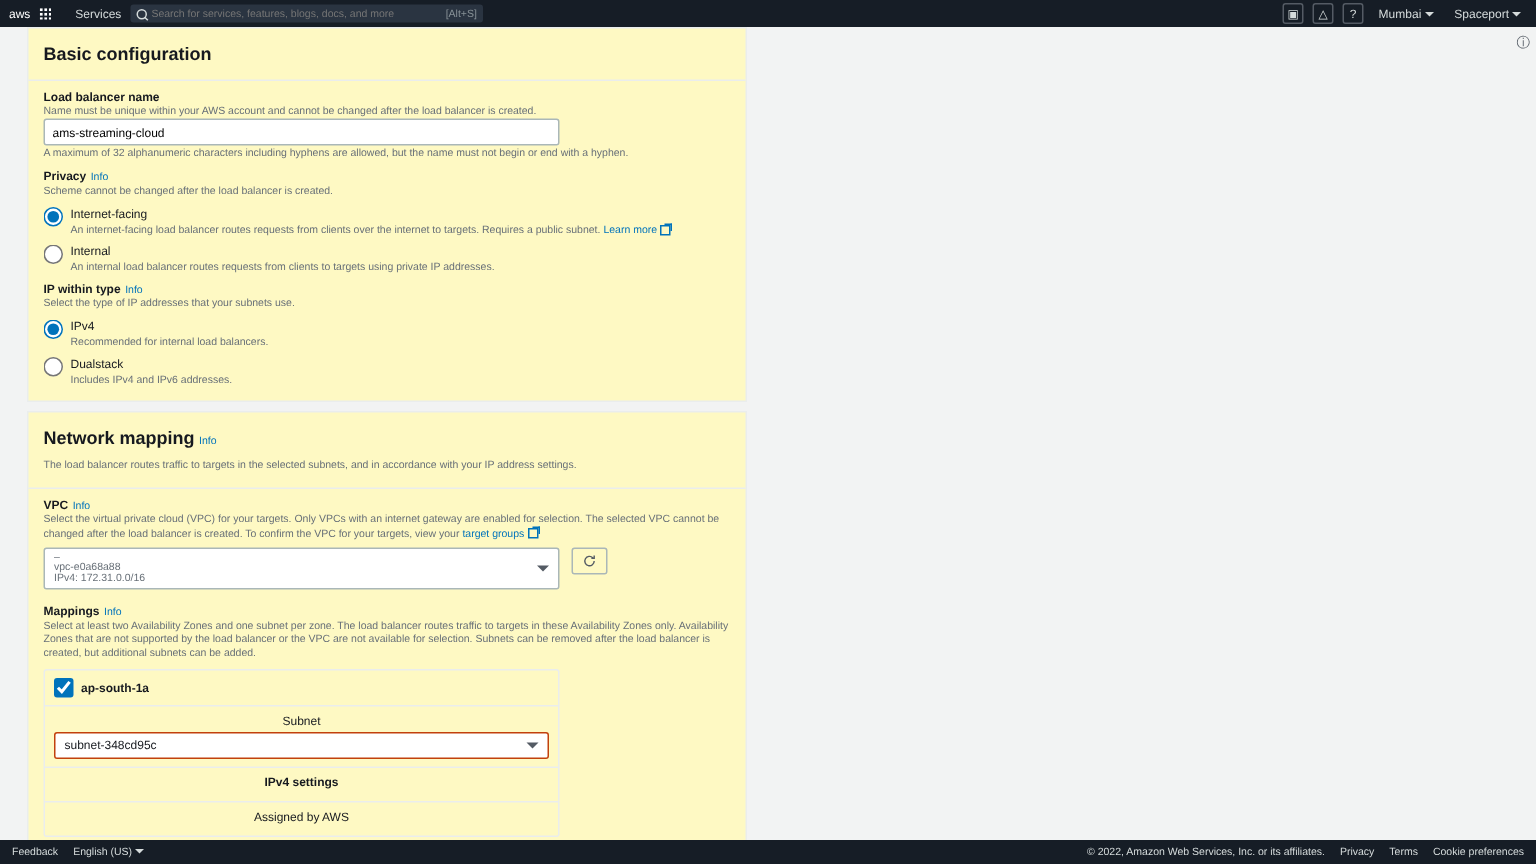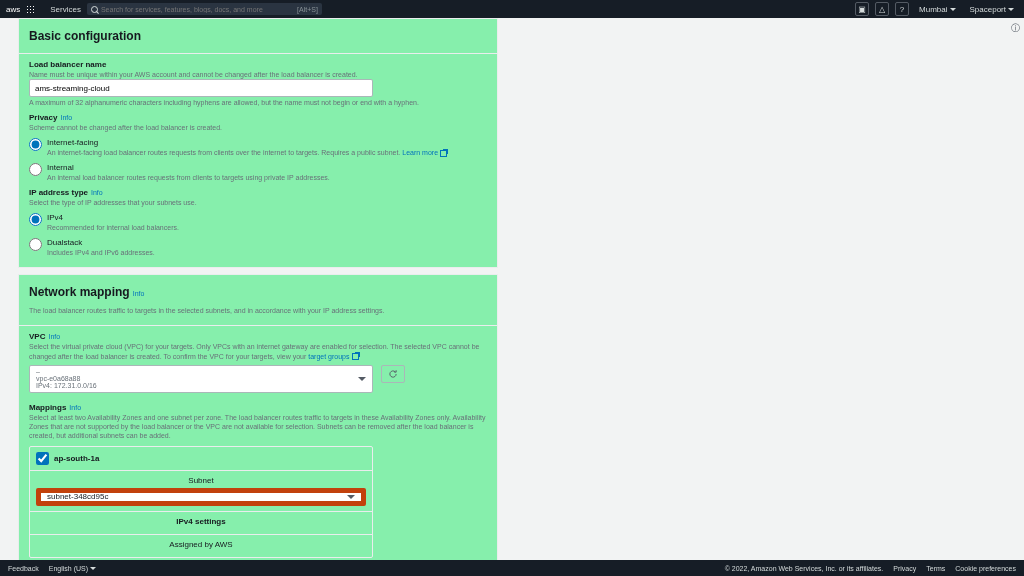--- a/index.html
+++ b/index.html
@@ -16,21 +16,21 @@
 .kbd { font-size:7px; color:#879196; }
 .topnav .spacer { flex:1; }
 .topnav .nav-icon { width:14px; height:14px; display:flex; align-items:center; justify-content:center; border:1px solid #545b64; border-radius:2px; cursor:pointer; font-size:8px; }
 .topnav .region, .topnav .account { cursor:pointer; padding:0 4px; }
 .caret { display:inline-block; width:0; height:0; border-left:3px solid transparent; border-right:3px solid transparent; border-top:3px solid currentColor; vertical-align:middle; margin-left:2px; }
 
 .content-area { position:absolute; top:18px; left:0; right:0; bottom:16px; overflow-y:auto; display:flex; }
 .main-col { width:498px; margin-left:0; }
 .right-util { position:absolute; right:4px; top:4px; color:#545b64; }
 
-.panel { background:#86efac; border:1px solid #eaeded; margin:0 0 6px 18px; }
+.panel { background:#fef9c3; border:1px solid #eaeded; margin:0 0 6px 18px; }
 .panel-header { padding:10px 10px 6px; font-size:12px; font-weight:700; }
 .panel-body { padding:0 10px 10px; }
 .hr { border-top:1px solid #eaeded; margin:4px 0; }
 
 .field-label { font-size:8px; font-weight:700; margin-top:6px; }
 .field-desc { font-size:7px; color:#687078; margin-top:1px; line-height:1.3; }
 .info-link { font-size:7px; color:#0073bb; font-weight:400; margin-left:3px; cursor:pointer; }
 .input-text { width:344px; height:18px; border:1px solid #aab7b8; border-radius:2px; padding:0 5px; font-size:8px; margin-top:0; }
 .ext-icon { display:inline-block; width:7px; height:7px; border:1px solid #0073bb; position:relative; margin-left:2px; vertical-align:middle; }
 .ext-icon::after { content:""; position:absolute; top:-2px; right:-2px; width:4px; height:4px; border-top:1px solid #0073bb; border-right:1px solid #0073bb; }
@@ -45,21 +45,21 @@
 .select-box .l1 { font-size:7px; color:#687078; }
 .select-box .l2 { font-size:7px; color:#687078; }
 .refresh-btn { display:inline-flex; width:24px; height:18px; border:1px solid #aab7b8; border-radius:2px; align-items:center; justify-content:center; margin-left:8px; vertical-align:top; margin-top:4px; cursor:pointer; }
 .refresh-btn svg { width:10px; height:10px; }
 
 .az-box { border:1px solid #eaeded; border-radius:2px; margin-top:6px; width:344px; }
 .az-head { padding:5px 6px; display:flex; align-items:center; gap:5px; font-size:8px; font-weight:700; }
 .az-head input[type=checkbox] { accent-color:#0073bb; }
 .az-section { border-top:1px solid #eaeded; padding:5px 6px;text-align:center; }
 .az-section .sec-label { font-size:8px; color:#16191f; margin-bottom:3px; }
-.subnet-select { width:100%; height:18px; border:5px solid #c2410c; border-radius:2px; padding:0 18px 0 6px; font-size:8px; position:relative; background:#fff; cursor:pointer; display:flex; align-items:center; }
+.subnet-select { width:100%; height:18px; border:1px solid #c2410c; border-radius:2px; padding:0 18px 0 6px; font-size:8px; position:relative; background:#fff; cursor:pointer; display:flex; align-items:center; }
 .subnet-select .caret2 { position:absolute; right:6px; top:50%; transform:translateY(-50%); width:0; height:0; border-left:4px solid transparent; border-right:4px solid transparent; border-top:4px solid #545b64; }
 
 .footer { position:absolute; bottom:0; left:0; right:0; height:16px; background:#161d26; color:#d5dbdb; display:flex; align-items:center; padding:0 8px; font-size:7px; gap:10px; }
 .footer .spacer { flex:1; }
 .footer a { color:#d5dbdb; text-decoration:none; cursor:pointer; }
 
 .content-area::-webkit-scrollbar { width:10px; }
 .content-area::-webkit-scrollbar-track { background:#f2f3f3; }
 .content-area::-webkit-scrollbar-thumb { background:#aeb5bc; border-radius:5px; }
 </style>
@@ -106,21 +106,21 @@
           </span>
         </label>
         <label class="radio-row">
           <input type="radio" name="scheme" style="">
           <span>
             <span class="rl">Internal</span><br>
             <span class="rd">An internal load balancer routes requests from clients to targets using private IP addresses.</span>
           </span>
         </label>
 
-        <div class="field-label"><span>IP address type</span><span class="info-link">Info</span></div>
+        <div class="field-label"><span>IP within type</span><span class="info-link">Info</span></div>
         <div class="field-desc">Select the type of IP addresses that your subnets use.</div>
         <label class="radio-row">
           <input type="radio" name="ip" checked="" style="">
           <span>
             <span class="rl">IPv4</span><br>
             <span class="rd">Recommended for internal load balancers.</span>
           </span>
         </label>
         <label class="radio-row">
           <input type="radio" name="ip" style="">

